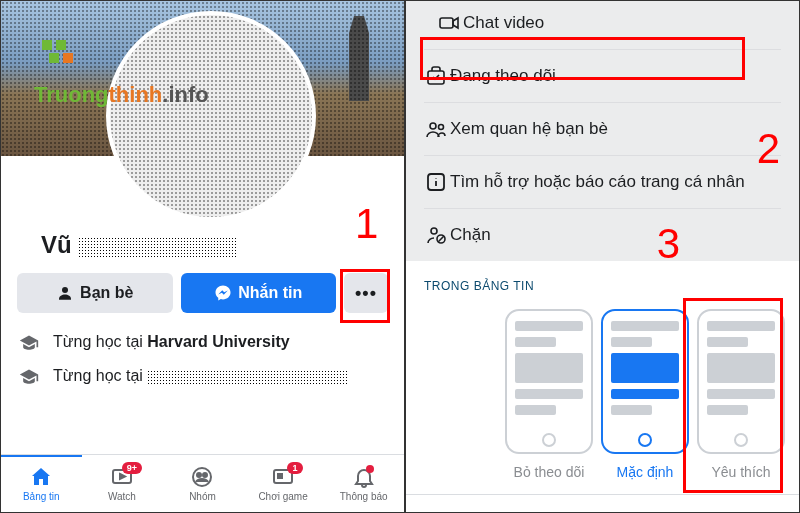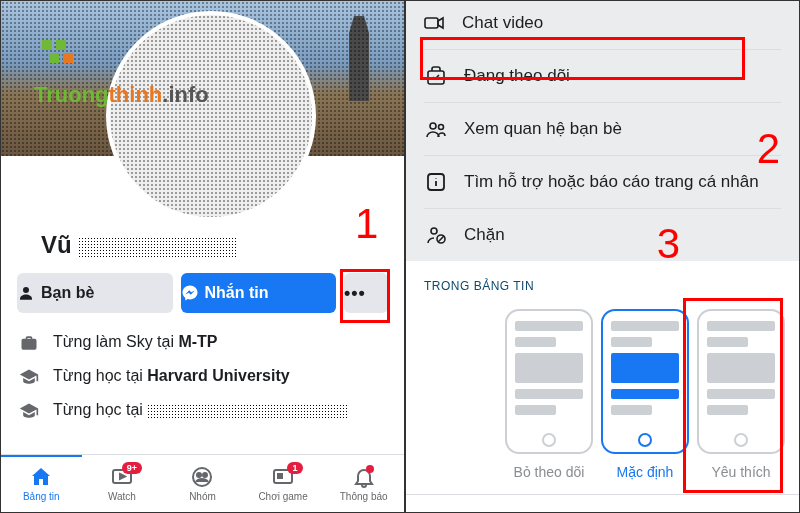--- a/index.html
+++ b/index.html
@@ -15,42 +15,42 @@
     .wm-green { color: #6fb936; }
     .wm-orange { color: #e87722; }
     .wm-gray { color: #555; }
     .avatar-circle { position: absolute; top: 10px; left: 105px; width: 210px; height: 210px; border-radius: 50%; background: #eee; border: 4px solid #fff; z-index: 3; overflow: hidden; }
     .monument { position: absolute; right: 20px; top: 15px; width: 50px; height: 85px; background: #4a4a4a; clip-path: polygon(40% 0, 60% 0, 70% 20%, 70% 100%, 30% 100%, 30% 20%); }
     .noise-overlay { position: absolute; inset: 0; background-image: radial-gradient(circle, #000 1px, transparent 1px); background-size: 4px 4px; opacity: 0.35; mix-blend-mode: multiply; }
     .profile-name { margin-top: 75px; text-align: left; padding-left: 40px; font-size: 24px; font-weight: bold; color: #1c1e21; }
     .redact { display:inline-block; width: 160px; height: 20px; background-image: radial-gradient(circle, #000 1px, transparent 1px); background-size: 3px 3px; vertical-align: middle; }
     
     .btn-row { display: flex; gap: 8px; padding: 14px 16px; align-items: center; }
-    .btn { flex: 1; height: 40px; border-radius: 6px; display: flex; align-items: center; justify-content: flex-start; gap: 6px; font-size: 16px; font-weight: 600; cursor: pointer; }
+    .btn { flex: 1; height: 40px; border-radius: 6px; display: flex; align-items: center; justify-content: center; gap: 6px; font-size: 16px; font-weight: 600; cursor: pointer; }
     .btn-gray { background: #e4e6eb; color: #1c1e21; }
     .btn-blue { background: #1877f2; color: #fff; }
     .btn-more { width: 44px; flex: 0 0 44px; background: #e4e6eb; color: #1c1e21; font-size: 18px; font-weight: bold; letter-spacing: 1px; }
     
     .info-list { padding: 4px 18px 2px; }
     .info-row { display: flex; align-items: flex-start; gap: 12px; margin-bottom: 12px; font-size: 16px; color: #1c1e21; line-height: 1.35; }
     .info-icon { flex: 0 0 22px; color: #65676b; margin-top: 2px; }
     .info-row b { font-weight: 600; }
     .redact2 { display:inline-block; width: 200px; height: 14px; background-image: radial-gradient(circle, #000 1px, transparent 1px); background-size: 3px 3px; vertical-align: middle; }
     
     .bottom-nav { display: flex; justify-content: space-around; align-items: center; height: 58px; border-top: 1px solid #dadde1; background: #fff; position: absolute; bottom: 0; left: 0; right: 0; }
     .nav-item { display: flex; flex-direction: column; align-items: center; gap: 2px; font-size: 10px; color: #65676b; position: relative; flex: 1; }
     .nav-item.active { color: #1877f2; }
     .nav-icon { font-size: 22px; position: relative; }
     .nav-badge { position: absolute; top: -3px; right: -8px; background: #e41e3f; color: #fff; font-size: 9px; font-weight: bold; border-radius: 9px; padding: 1px 5px; min-width: 16px; text-align: center; }
     .nav-dot { position: absolute; top: 0; right: 2px; width: 8px; height: 8px; background: #e41e3f; border-radius: 50%; }
     .nav-sep { position: absolute; top: 0; left: 0; width: 20%; height: 2px; background: #1877f2; }
     
     
     .menu-sheet { background: #ebeced; }
-    .menu-row { display: flex; align-items: center; gap: 14px; padding: 14px 16px; font-size: 17px; color: #1c1e21; border-bottom: none; }
+    .menu-row { display: flex; align-items: center; padding: 14px 31px; font-size: 17px; color: #1c1e21; border-bottom: none; }
     .menu-row + .menu-row { border-top: 1px solid #dcdde0; margin: 0 18px; padding-left: 0; padding-right: 0; }
     .menu-row:first-child { padding-top: 10px; }
     .menu-icon { flex: 0 0 26px; color: #1c1e21; }
     .red-box { border: 3px solid #ff0000; position: absolute; }
     .red-box.r1 { top: 269px; left: 340px; width: 50px; height: 54px; }
     .red-box.r2 { top: 37px; left: 420px; width: 325px; height: 43px; }
     .red-box.r3 { top: 298px; left: 683px; width: 100px; height: 195px; }
     .step-num { position: absolute; color: #ff0000; font-size: 42px; font-weight: normal; font-family: Arial; }
     .step-num.n1 { top: 200px; left: 355px; }
     .step-num.n2 { top: 125px; right: 20px; }
@@ -117,28 +117,20 @@
       </div>
       <div class="btn btn-more">
         <span>•••</span>
       </div>
     </div>
 
     <div class="info-list">
       <div class="info-row">
         <span class="info-icon">
             <svg width="20" height="20" viewBox="0 0 24 24" fill="currentColor">
-              <path d="M10 4h4a2 2 0 012 2v1h3a2 2 0 012 2v9a2 2 0 01-2 2H5a2 2 0 01-2-2V9a2 2 0 012-2h3V6a2 2 0 012-2zm0 3h4V6h-4v1z"></path>
-            </svg>
-          </span>
-        <span><span>Từng làm Sky tại </span><b>M-TP</b></span>
-      </div>
-      <div class="info-row">
-        <span class="info-icon">
-            <svg width="20" height="20" viewBox="0 0 24 24" fill="currentColor">
               <path d="M12 3L1 9l11 6 9-4.9V17h2V9L12 3zM5 13.2V17c0 1.7 3.1 3 7 3s7-1.3 7-3v-3.8l-7 3.8-7-3.8z"></path>
             </svg>
           </span>
         <span><span>Từng học tại </span><b>Harvard University</b></span>
       </div>
       <div class="info-row">
         <span class="info-icon">
             <svg width="20" height="20" viewBox="0 0 24 24" fill="currentColor">
               <path d="M12 3L1 9l11 6 9-4.9V17h2V9L12 3zM5 13.2V17c0 1.7 3.1 3 7 3s7-1.3 7-3v-3.8l-7 3.8-7-3.8z"></path>
             </svg>

